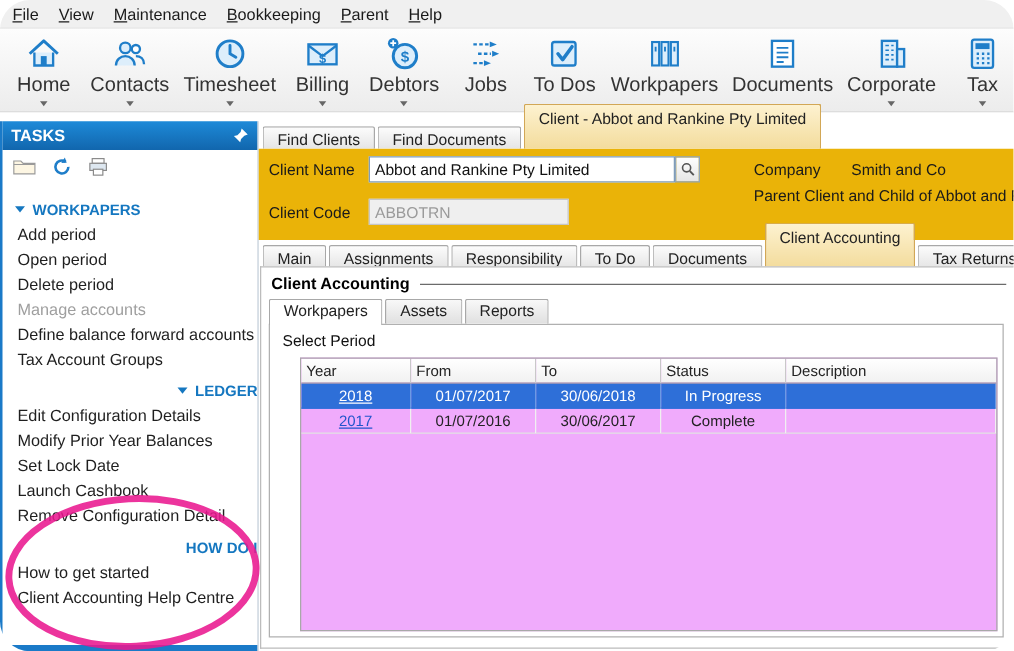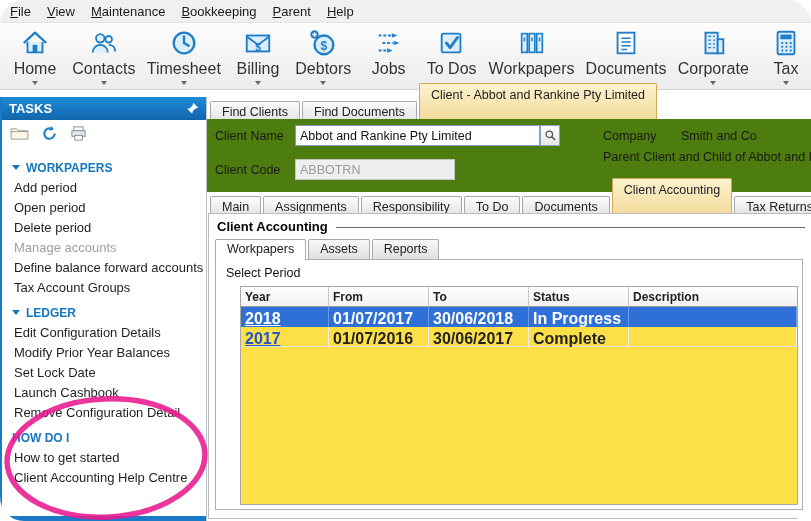--- a/index.html
+++ b/index.html
@@ -29,40 +29,40 @@
   
   .sidebar { position:absolute; top:7px; left:0; width:206px; bottom:0; background:#fff;
              border-left:2px solid #1a7ac8; border-bottom:5px solid #1a7ac8; }
   .tasks-header { height:23px; background:linear-gradient(#1e8ad8,#1166ad); color:#fff;
                   font-size:13px; font-weight:bold; display:flex; align-items:center;
                   justify-content:space-between; padding:0 7px; }
   .side-tools { height:26px; display:flex; align-items:center; gap:12px; padding-left:8px; }
   .nav { padding:12px 0 0 10px; }
   .section-header { height:19px; display:flex; align-items:center; gap:6px; color:#1577c0;
                     font-size:12px; font-weight:bold; cursor:default; }
-  .section-header.gap { margin-top:6px; }
+  .section-header.gap { margin-top:6px;justify-content:flex-end; }
   .tri-down { width:0; height:0; border-left:4px solid transparent; border-right:4px solid transparent;
               border-top:5px solid #1577c0; }
   .task-item { height:20px; font-size:13px; color:#1f1f1f; display:flex; align-items:center;
                padding-left:2px; cursor:pointer; white-space:nowrap; }
   .task-item.disabled { color:#9f9f9f; cursor:default; }
 
   
   .main { position:absolute; top:7px; left:207px; right:0; bottom:0; background:#fff; }
 
   .tabstrip { position:absolute; left:3px; right:0; height:22px; display:flex; align-items:flex-end; }
   .tabstrip1 { top:0; }
   .tabstrip2 { top:95px; }
   .tab { height:18px; padding:3px 11px; font-size:12.5px; color:#222; white-space:nowrap;
          background:linear-gradient(#fcfcfc,#e5e5e5); border:1px solid #a8a8a8; border-bottom:none;
          border-radius:2px 2px 0 0; margin-right:2px; cursor:pointer; }
   .tab.active { height:36px; background:linear-gradient(#fdf2d0,#f3dc9c); border-color:#d2a756;
                 padding-top:4px; }
 
-  .client-panel { position:absolute; top:22px; left:0; right:0; height:73px; background:#4d7c0f; }
+  .client-panel { position:absolute; top:22px; left:0; right:0; height:73px; background:#eab308; }
   .flabel { position:absolute; font-size:12.5px; color:#1a1a1a; }
   .tinput { position:absolute; height:21px; border:1px solid #7f9db9; font-size:12.5px;
             font-family:"Liberation Sans",sans-serif; padding:0 4px; color:#111; background:#fff; }
   .tinput:disabled { background:#efefef; color:#9a9a9a; border-color:#c6c6c6; }
   .search-btn { position:absolute; width:20px; height:21px; background:linear-gradient(#fefefe,#e6e6e6);
                 border:1px solid #8fa6bd; display:flex; align-items:center; justify-content:center;
                 cursor:pointer; }
   .static-val { position:absolute; font-size:12.5px; color:#1a1a1a; white-space:nowrap; }
 
   .content-panel { position:absolute; top:116px; left:1px; right:0; bottom:2px; background:#fff;
@@ -75,27 +75,27 @@
   .subtab { height:20px; padding:2px 11px; font-size:12.5px; color:#222;
             background:linear-gradient(#f8f8f8,#e0e0e0); border:1px solid #a8a8a8; border-bottom:none;
             border-radius:2px 2px 0 0; margin-right:2px; cursor:pointer; }
   .subtab.active { height:21px; background:#fff; }
 
   .subtab-page { position:absolute; top:45px; left:6px; right:8px; bottom:8px;
                  border:1px solid #b0b0b0; background:#fff; }
   .select-period { position:absolute; top:6px; left:10px; font-size:12.5px; color:#111; }
 
   .grid-wrap { position:absolute; top:26px; left:24px; right:4px; bottom:4px;
-               border:1px solid #a8a8a8; background:#fde047; overflow:hidden;font-weight:bold; }
+               border:1px solid #a8a8a8; background:#f0abfc; overflow:hidden; }
   .grid-header, .grid-row { display:grid; grid-template-columns:88px 100px 100px 100px 1fr; }
   .hcell { height:20px; background:linear-gradient(#ffffff,#f1f1f1); border-right:1px solid #c8c8c8;
            border-bottom:1px solid #9a9a9a; font-size:12px; color:#222; padding:3px 4px 0 4px;
            cursor:default; white-space:nowrap; }
-  .cell { height:20px; font-size:16px; color:#222; padding:3px 4px 0 4px; border-right:1px solid #f0f0f0;
-          border-bottom:1px solid #e2e2e2; white-space:nowrap; }
+  .cell { height:20px; font-size:12px; color:#222; padding:3px 4px 0 4px; border-right:1px solid #f0f0f0;
+          border-bottom:1px solid #e2e2e2; white-space:nowrap;text-align:center; }
   .grid-row.selected .cell { background:#2e6fd8; color:#fff; border-right:1px solid rgba(255,255,255,.3);
                              border-bottom:1px solid #2e6fd8; }
   .year-link { color:#2255cc; text-decoration:underline; cursor:pointer; }
   .grid-row.selected .year-link { color:#fff; }
 
   
   .annotation { position:absolute; left:0; top:392px; pointer-events:none; z-index:50; }
 
   svg { display:block; }
 </style>

